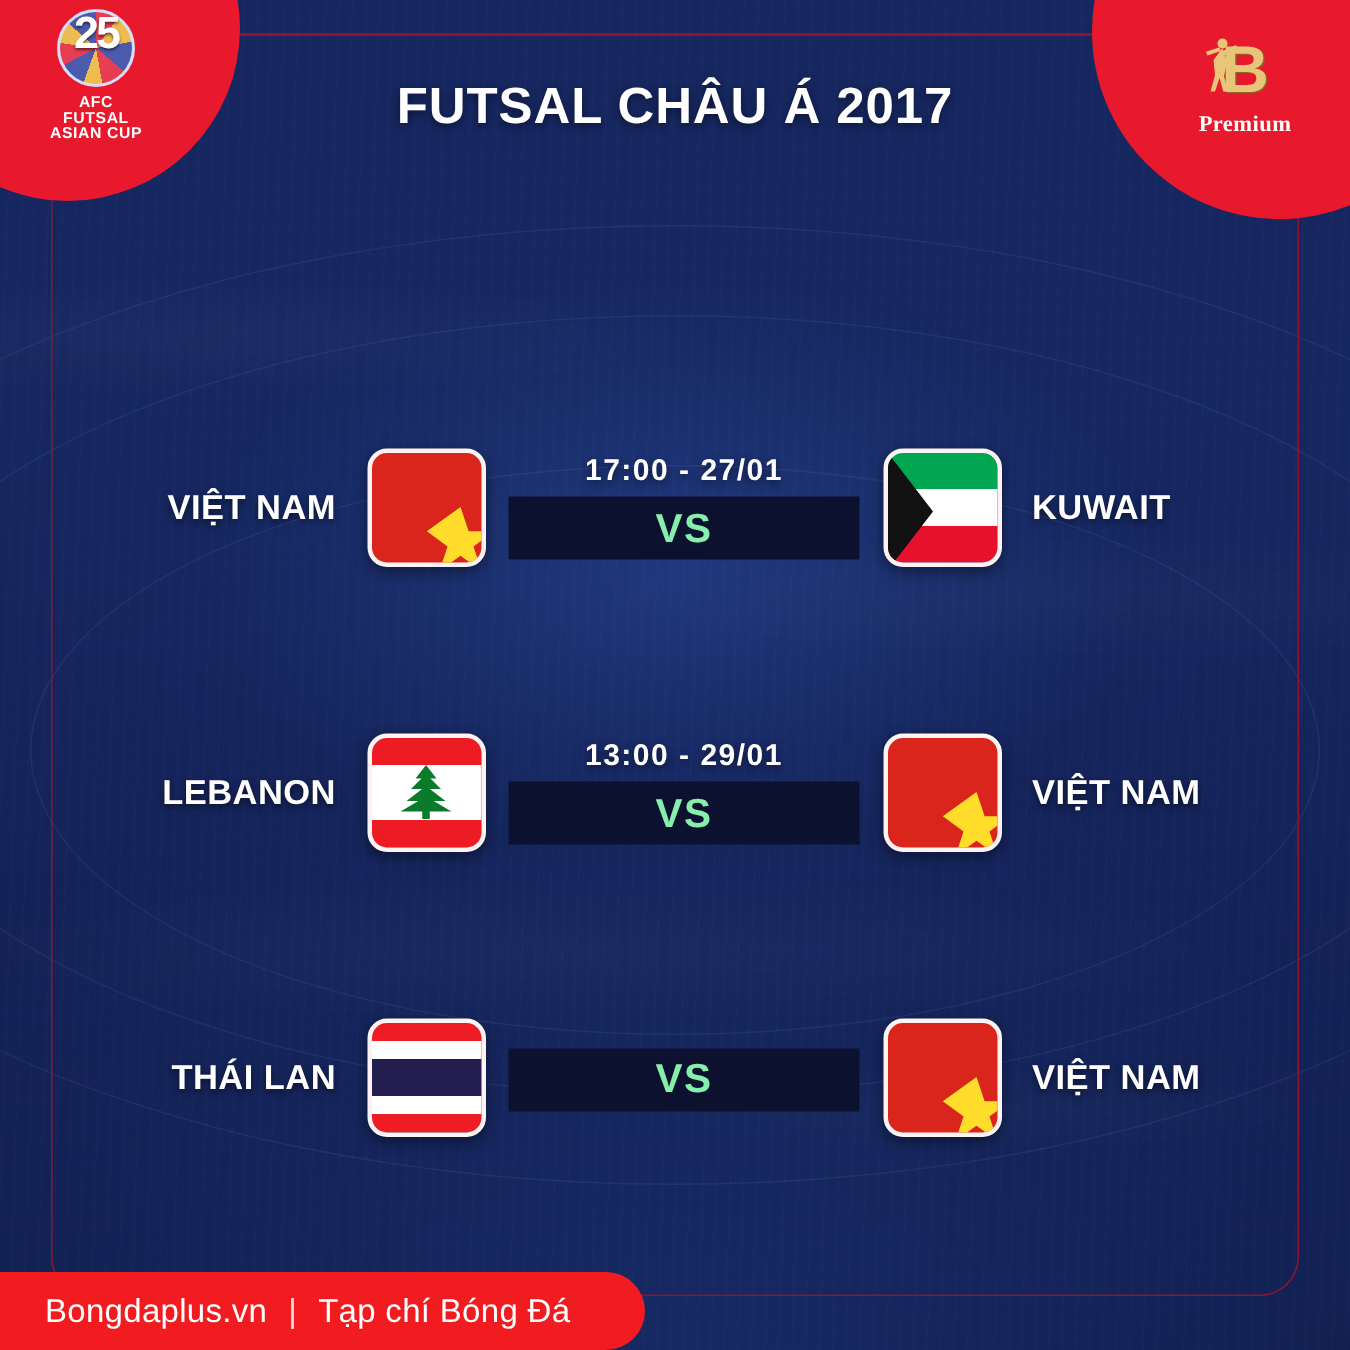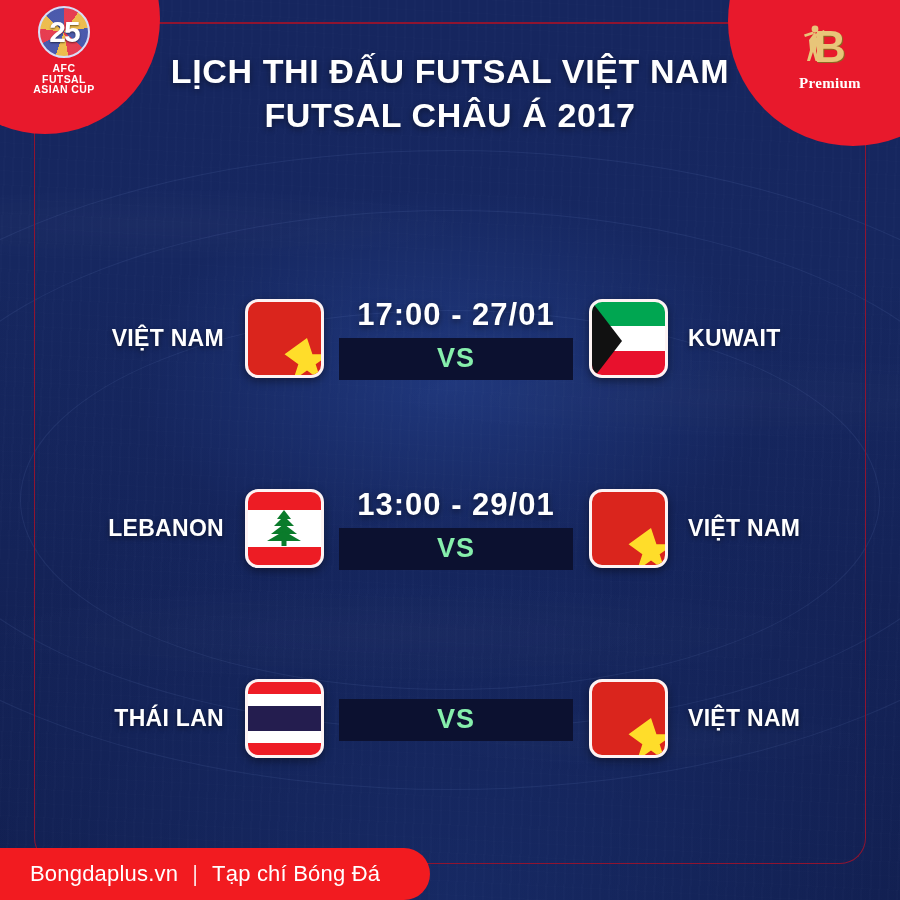--- a/index.html
+++ b/index.html
@@ -46,21 +46,21 @@
   
   .corner-left{position:absolute; left:-70px; top:-96px; width:230px; height:230px;
     background:#e8192c; border-radius:50%;
     box-shadow:0 0 0 0 rgba(0,0,0,0);}
   .corner-left-inner{position:absolute; left:8px; top:4px; width:112px; height:108px;
     display:flex; flex-direction:column; align-items:center; justify-content:flex-start;}
   .afc-emblem{width:56px;height:56px;border-radius:50%;
     background:
       radial-gradient(circle at 50% 50%, #f2f4ff 0%, #dfe4fb 52%, #c8d0f0 100%);
     border:2px solid #e8192c; position:relative; overflow:hidden;
-    display:flex; align-items:center; justify-content:center;}
+    display:flex; justify-content:center;}
   .afc-emblem:before{content:""; position:absolute; inset:2px; border-radius:50%;
     background:
       conic-gradient(from 200deg, #2b3c9b 0deg 42deg, #e8192c 42deg 78deg, #f0b429 78deg 112deg,
                      #2b3c9b 112deg 160deg, #e8192c 160deg 196deg, #f0b429 196deg 240deg,
                      #2b3c9b 240deg 290deg, #e8192c 290deg 330deg, #f0b429 330deg 360deg);
     opacity:.82;}
   .afc-num{position:relative; z-index:2; font-size:30px; font-weight:bold; letter-spacing:-2px;
     color:#fff; text-shadow:0 1px 2px rgba(0,0,0,.55); font-family:"Liberation Sans",sans-serif;}
   .afc-text{margin-top:3px; text-align:center; color:#fff; font-weight:bold; line-height:1.02;
     font-size:10.5px; letter-spacing:.4px;}
@@ -113,21 +113,21 @@
     border-left-style:solid; border-right-style:solid; border-bottom-style:solid;
     border-left-color:transparent; border-right-color:transparent; border-bottom-color:#0a7b2b;}
   .cedar .trunk{position:absolute; left:50%; transform:translateX(-50%); bottom:0;
     width:5px; height:7px; background:#0a7b2b;}
   
   .f-th{background:linear-gradient(180deg,
       #ee1c25 0 16.66%, #ffffff 16.66% 33.33%, #241d4f 33.33% 66.66%,
       #ffffff 66.66% 83.33%, #ee1c25 83.33% 100%);}
 
   .center{width:240px; display:flex; flex-direction:column; align-items:center; gap:2px;}
-  .mtime{font-size:31px; font-weight:bold; color:#fff; letter-spacing:1px; white-space:nowrap;
+  .mtime{font-size:20px; font-weight:bold; color:#fff; letter-spacing:1px; white-space:nowrap;
     text-shadow:0 2px 6px rgba(0,0,0,.5);}
   .vsbar{width:234px; height:42px; background:#0c1130; display:flex; align-items:center;
     justify-content:center; margin-top:3px;}
   .vs{font-size:27px; font-weight:bold; color:#86efac; letter-spacing:1px;}
 
   
   .footer{position:absolute; left:0; bottom:0; height:52px; width:430px;
     background:#f21b20; border-radius:0 26px 26px 0; display:flex; align-items:center; z-index:7;}
   .footer span{color:#fff; font-size:22px; padding-left:30px; letter-spacing:.2px;
     font-family:"Liberation Sans", sans-serif;}
@@ -168,21 +168,20 @@
         <path d="M12 9 L15 18 L13 28 L16 38 L12.5 38 L10 29 L7 38 L4 38 L7 27 L6 17 Z" fill="#e8c579"></path>
         <path d="M12 11 L21 7 L22 9.5 L13 14 Z" fill="#e8c579"></path>
         <path d="M11 11 L2 14 L1 11.5 L10 8.5 Z" fill="#e8c579"></path>
       </svg>
       <span class="bchar">B</span>
     </div>
     <div class="premium">Premium</div>
   </div>
 
   <div class="title">
-    <span class="l">LỊCH THI ĐẤU FUTSAL VIỆT NAM</span>
     <span class="l">FUTSAL CHÂU Á 2017</span>
   </div>
 
   <div class="matches">
 
     <div class="row">
       <div class="team-name left">VIỆT NAM</div>
       <div class="flag-wrap">
         <div class="flag f-vn">
           <div class="vn-star">

